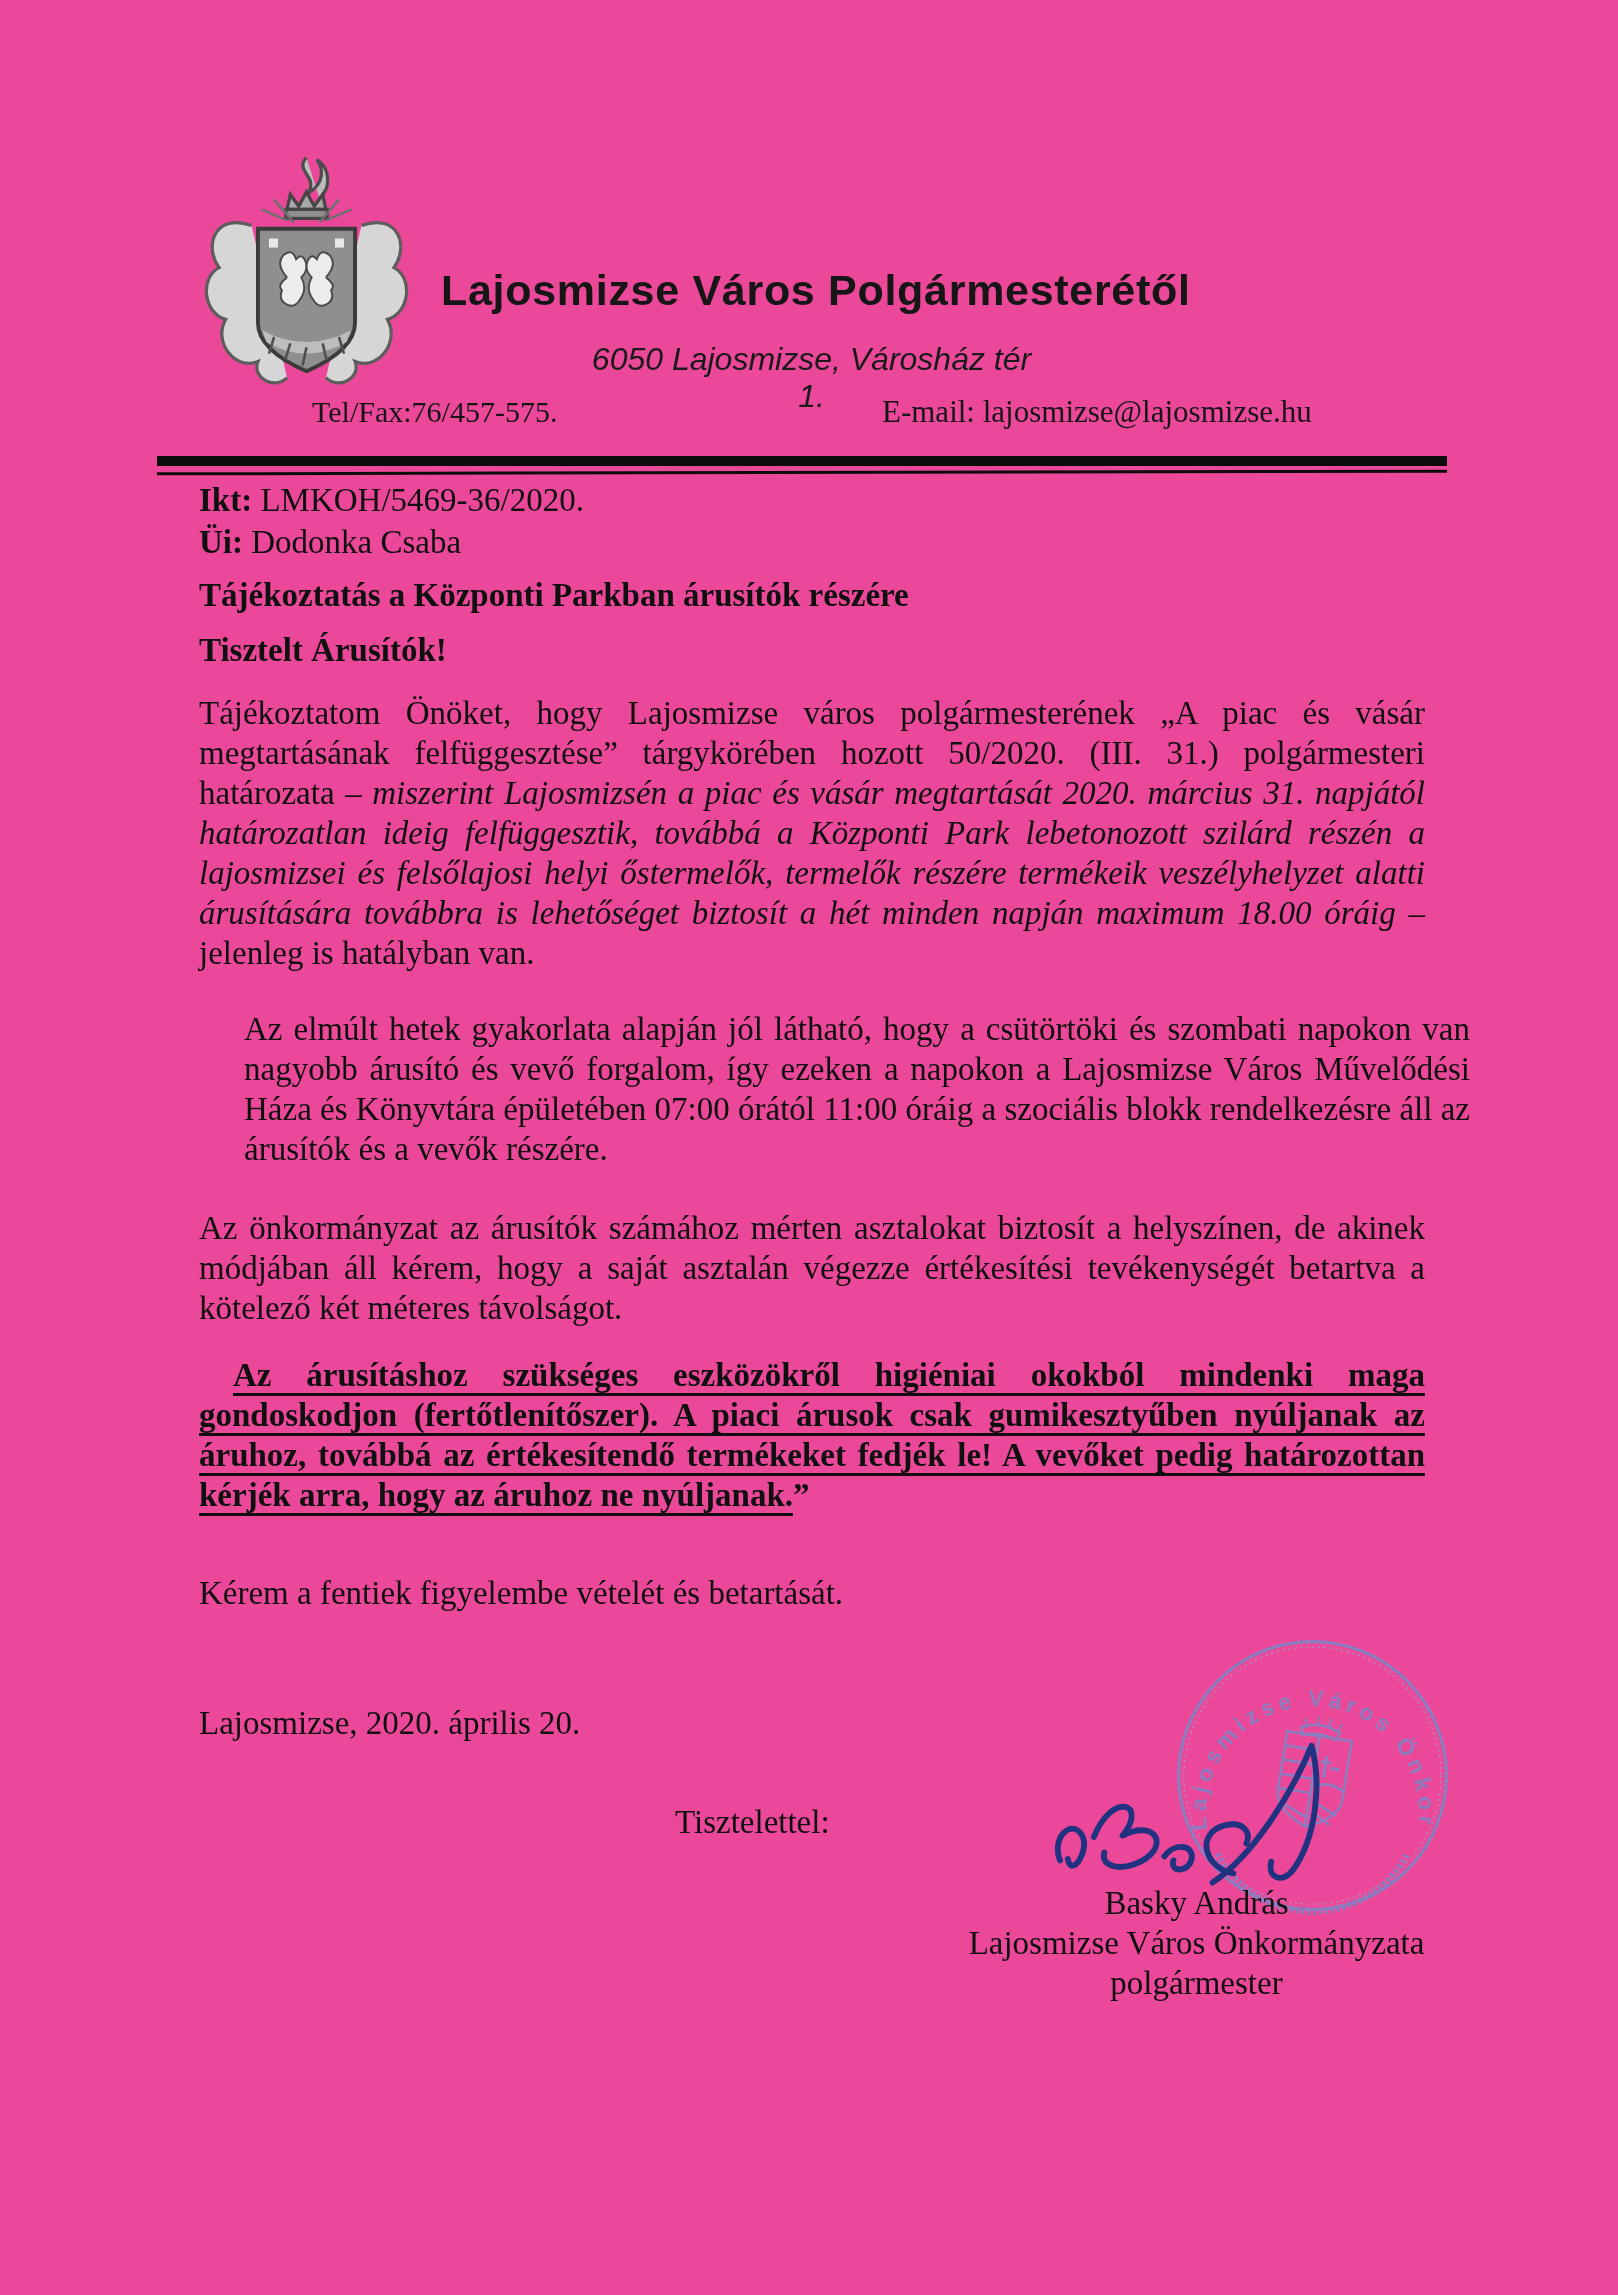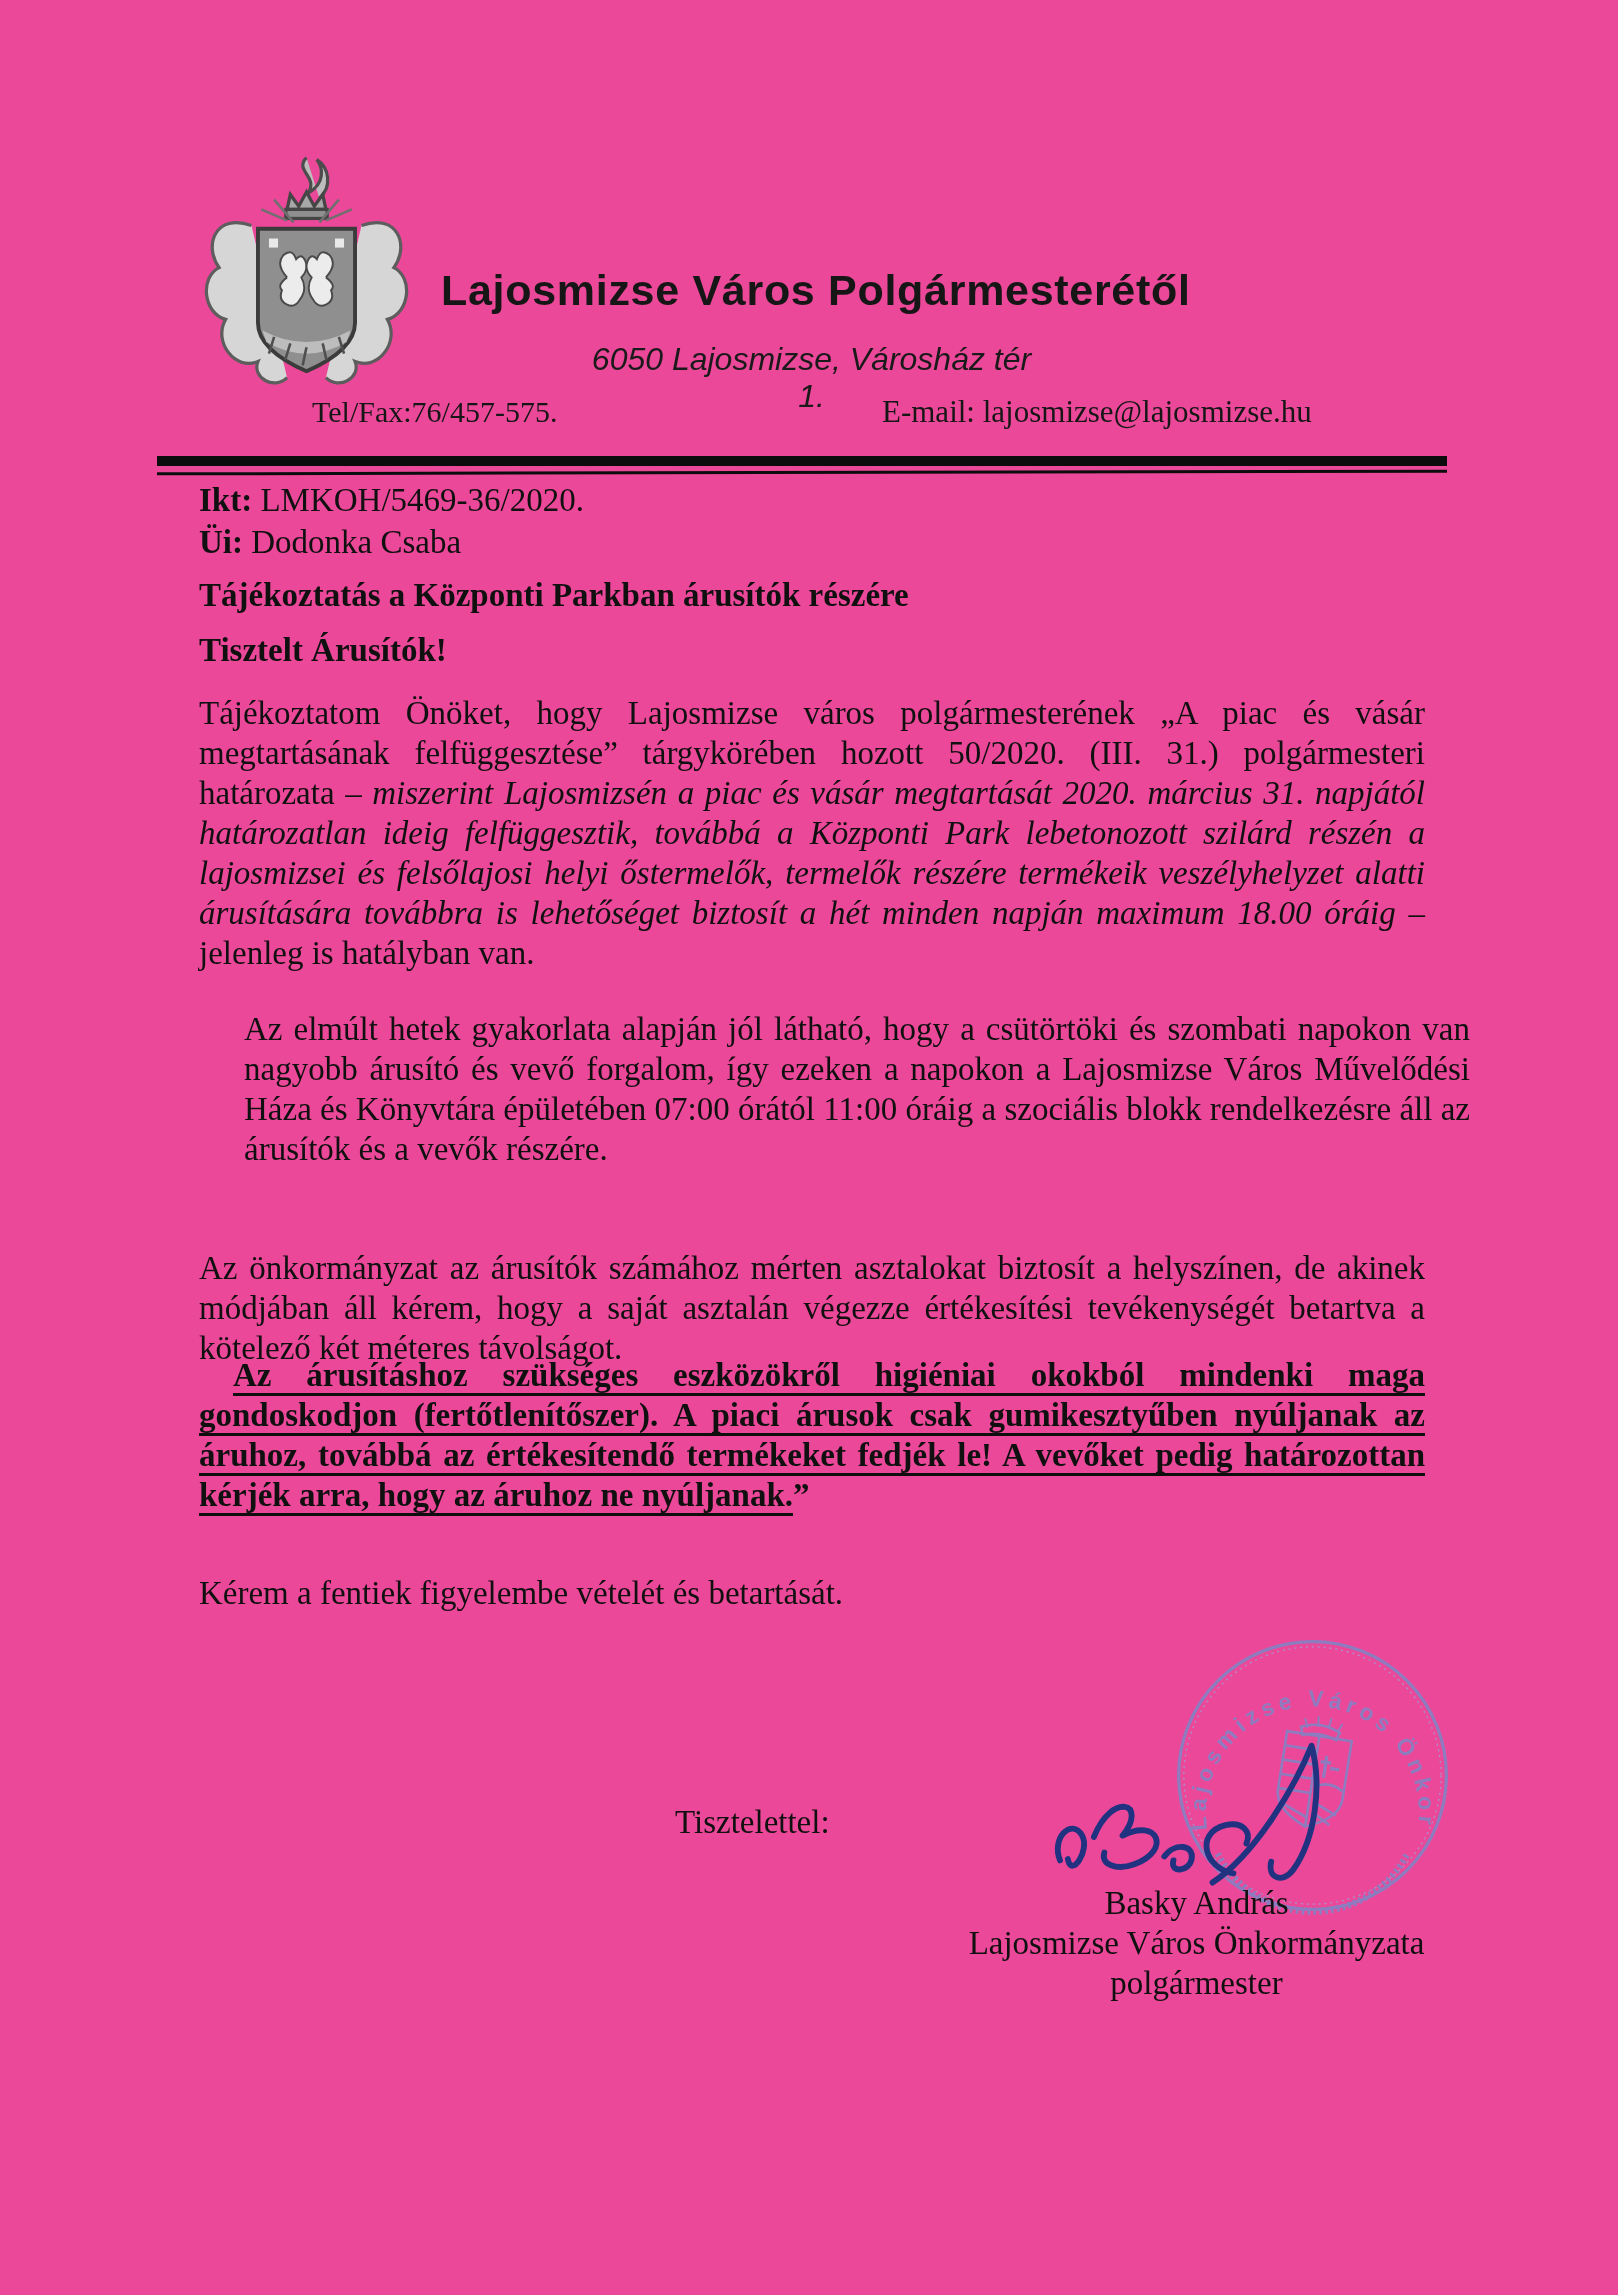--- a/index.html
+++ b/index.html
@@ -45,21 +45,21 @@
     text-align:justify;color:#101010;
   }
   .nojust{text-align:left;}
   .b{font-weight:bold;}
   .i{font-style:italic;}
   .meta{top:479px;line-height:42px;}
   .subject{top:575px;font-weight:bold;}
   .salutation{top:630px;font-weight:bold;}
   .p1{top:693px;}
   .p2{top:1009px;margin-left:45px;}
-  .p3{top:1248px;}
+  .p3{top:1208px;}
   .p4{top:1355px;}
   .p4 .ul{
     font-weight:bold;
     text-decoration:underline;
     text-decoration-thickness:3.3px;
     text-underline-offset:7.2px;
     text-decoration-color:#0e0e0e;
     margin-left:34px;
   }
   .request{top:1573px;}
@@ -140,20 +140,21 @@
 
   <div class="abs bodytext p2">Az elmúlt hetek gyakorlata alapján jól látható, hogy a csütörtöki és szombati napokon van nagyobb árusító és vevő forgalom, így ezeken a napokon a Lajosmizse Város Művelődési Háza és Könyvtára épületében 07:00 órától 11:00 óráig a szociális blokk rendelkezésre áll az árusítók és a vevők részére.</div>
 
   <div class="abs bodytext p3">Az önkormányzat az árusítók számához mérten asztalokat biztosít a helyszínen, de akinek módjában áll kérem, hogy a saját asztalán végezze értékesítési tevékenységét betartva a kötelező két méteres távolságot.</div>
 
   <div class="abs bodytext p4">
     <span class="ul">Az árusításhoz szükséges eszközökről higiéniai okokból mindenki maga gondoskodjon (fertőtlenítőszer). A piaci árusok csak gumikesztyűben nyúljanak az áruhoz, továbbá az értékesítendő termékeket fedjék le! A vevőket pedig határozottan kérjék arra, hogy az áruhoz ne nyúljanak.</span><span class="b">”</span>
   </div>
 
   <div class="abs bodytext nojust request">Kérem a fentiek figyelembe vételét és betartását.</div>
+  <div class="abs bodytext nojust dateline">Lajosmizse, 2020. április 20.</div>
 
   <div class="abs tisztelettel">Tisztelettel:</div>
 
   <svg class="abs stamp" viewBox="0 0 510 510" aria-hidden="true">
     <defs>
       <path id="stampArc" d="M 97 352 A 163 163 0 1 1 413 352"></path>
     </defs>
     <circle cx="255" cy="255" r="205" fill="none" stroke="#7d86c6" stroke-width="5"></circle>
     <circle cx="255" cy="255" r="197" fill="none" stroke="#9aa3d6" stroke-width="2" stroke-dasharray="3 6"></circle>
     <path d="M 110 375 A 163 163 0 0 0 400 375" fill="none" stroke="#7d86c6" stroke-width="10" stroke-dasharray="4 5"></path>

